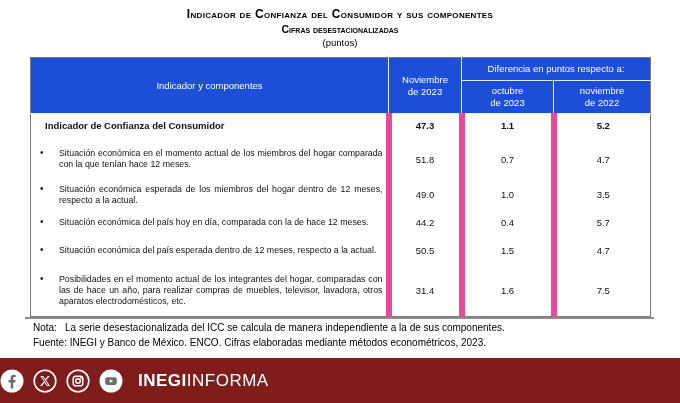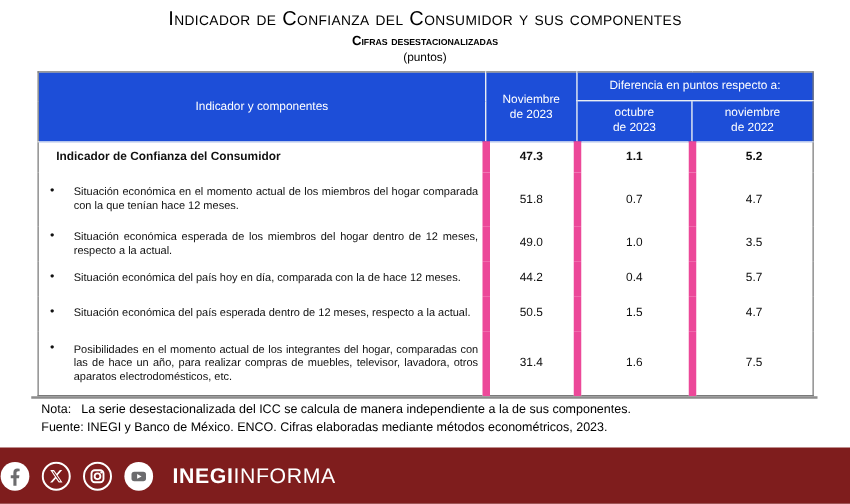--- a/index.html
+++ b/index.html
@@ -9,21 +9,21 @@
     width: 680px; height: 403px;
     background: #ffffff;
     font-family: "Liberation Sans", sans-serif;
     color: #111;
     overflow: hidden;
   }
 
   
   .titles { position: absolute; top: 7px; left: 0; width: 680px; text-align: center; }
   .main-title {
-    font-size: 16px; font-weight: normal; font-variant: small-caps;
+    font-size: 12px; font-weight: bold; font-variant: small-caps;
     letter-spacing: 0.3px; color: #000;
   }
   .sub-title {
     font-size: 10.5px; font-weight: bold; font-variant: small-caps;
     margin-top: 2px; color: #000;
   }
   .units-line { font-size: 9.5px; margin-top: 2px; color: #000; }
 
   
   .table-wrap { position: absolute; left: 30px; top: 57px; width: 620px; }

